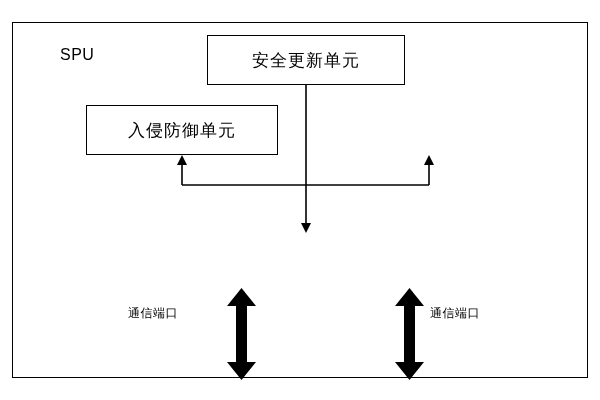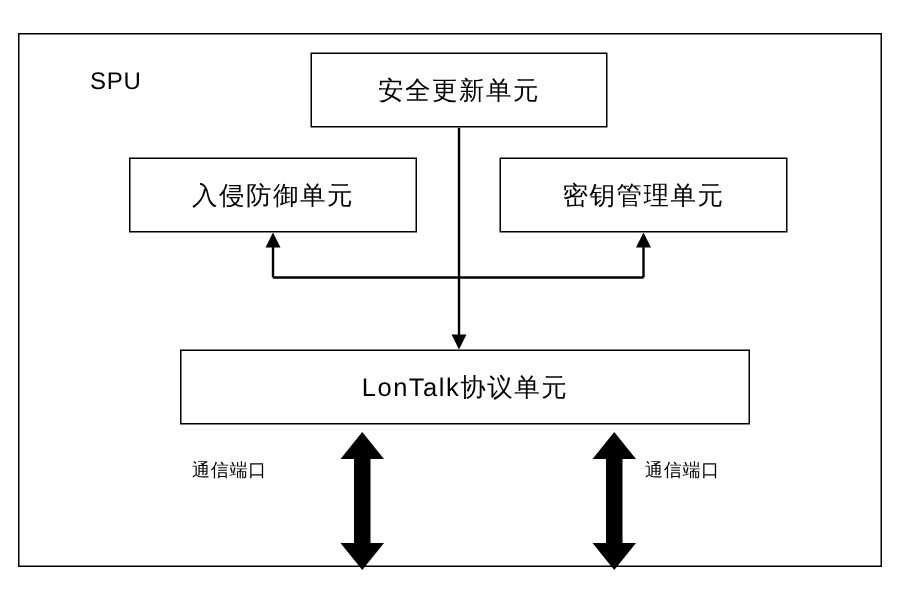--- a/index.html
+++ b/index.html
@@ -131,24 +131,18 @@
   </svg>
 
   <div class="box" id="box-ips">
     <span>安全更新单元</span>
   </div>
 
   <div class="box" id="box-update">
     <span>入侵防御单元</span>
   </div>
 
-  <div class="box" id="box-key">
-    <span>密钥管理单元</span>
-  </div>
 
-  <div class="box" id="box-lontalk">
-    <span>LonTalk协议单元</span>
-  </div>
 
   <div class="port-label" id="port-left-label">通信端口</div>
   <div class="port-label" id="port-right-label">通信端口</div>
 
 </div>
 
 </body></html>

